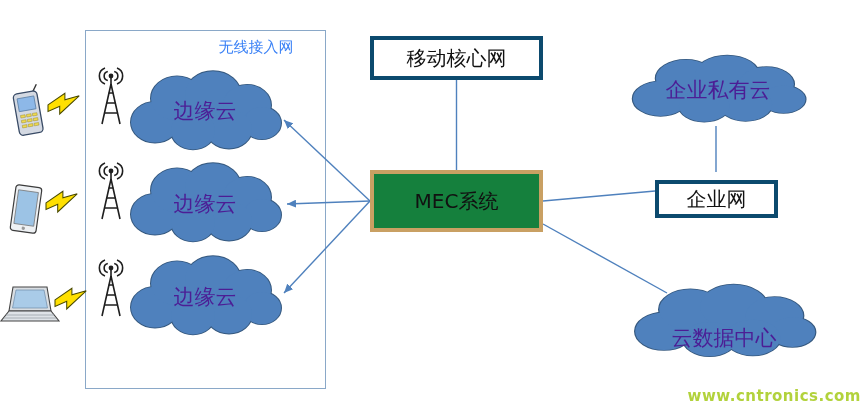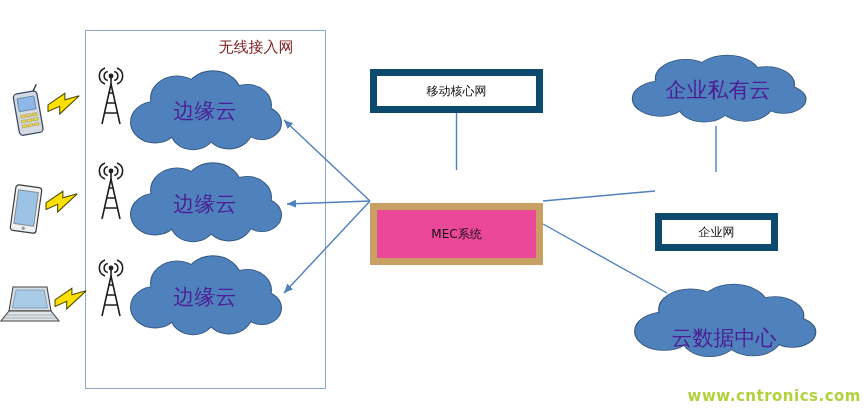--- a/index.html
+++ b/index.html
@@ -8,37 +8,37 @@
     font-family:"DejaVu Sans","Liberation Sans",sans-serif;
   }
   .ran-rect{
     position:absolute;left:85px;top:30px;width:239px;height:357px;
     border:1px solid #8aa8c8;background:transparent;z-index:1;
   }
   .svg-layer{position:absolute;left:0;top:0;z-index:2;}
   .label-layer{position:absolute;inset:0;z-index:3;pointer-events:none;}
   .node{
     position:absolute;display:flex;align-items:center;justify-content:center;
-    font-size:12px;color:#111;background:#fff;border:7px solid #0c4a6e;box-sizing:border-box;margin-top:33px;
+    font-size:20px;color:#111;background:#fff;border:4px solid #0c4a6e;box-sizing:border-box;
   }
   .node-core{left:370px;top:36px;width:173px;height:44px;}
-  .node-mec{left:370px;top:170px;width:173px;height:62px;background:#ec4899;border-color:#c9a063;}
+  .node-mec{left:370px;top:170px;width:173px;height:62px;background:#15803d;border-color:#c9a063;}
   .node-ent{left:655px;top:180px;width:123px;height:38px;}
   .cloud-label{
     position:absolute;display:flex;align-items:center;justify-content:center;
     font-size:21px;color:#4c1d95;
   }
   .cl-edge1{left:135px;top:99px;width:140px;height:24px;}
   .cl-edge2{left:135px;top:192px;width:140px;height:24px;}
   .cl-edge3{left:135px;top:285px;width:140px;height:24px;}
   .cl-priv{left:633px;top:78px;width:170px;height:24px;}
   .cl-dc{left:634px;top:326px;width:180px;height:24px;}
   .ran-label{
     position:absolute;left:190px;top:38px;width:132px;text-align:center;
-    font-size:15px;color:#7f1d1d;
+    font-size:15px;color:#3b82f6;
   }
   .watermark{
     position:absolute;right:6px;bottom:4px;font-size:15px;font-weight:bold;
     color:#b2d23c;letter-spacing:.5px;
   }
 </style>
 </head>
 <body>
 
 <div class="stage">

